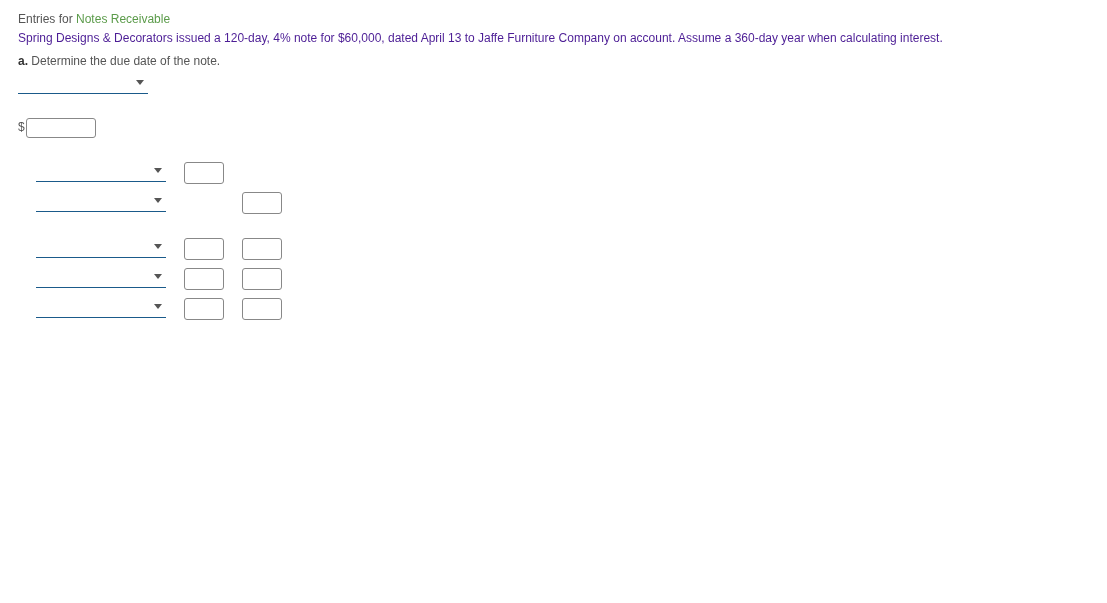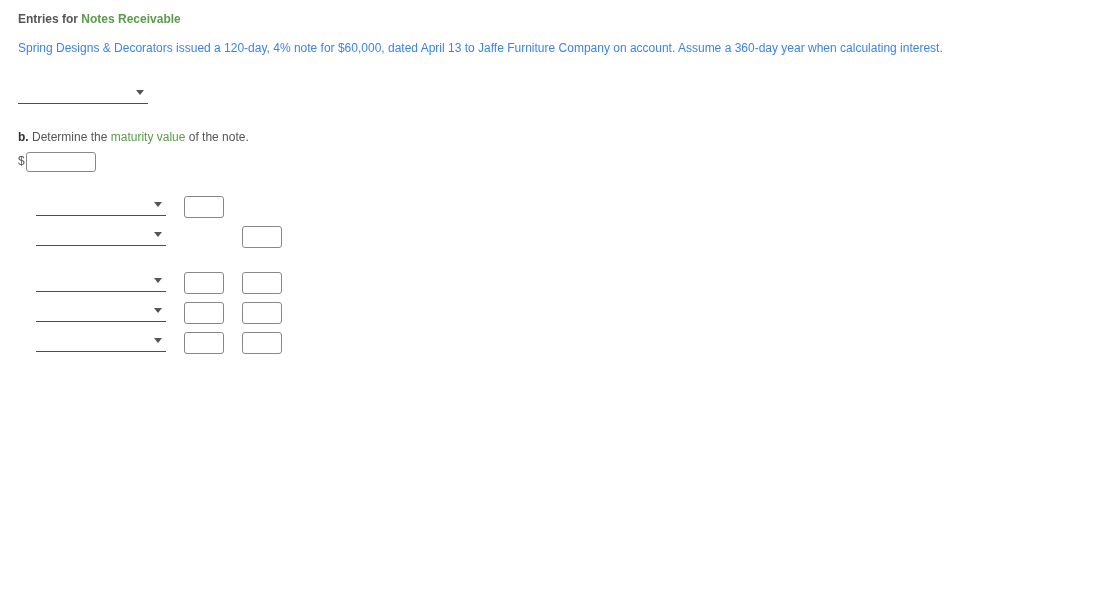--- a/index.html
+++ b/index.html
@@ -10,30 +10,28 @@
     body {
       font-family: Verdana, Arial, sans-serif;
       font-size: 12px;
       color: #555;
       background: #fff;
       padding: 10px 18px;
       width: 1107px;
       line-height: 1.6;
     }
     .title-line {
-      margin-bottom: 10px;
-      font-weight: bold;
     }
     .title-link {
       color: #5b9b4a;
       text-decoration: none;
     }
     .problem-text {
-      margin-bottom: 24px;
-      color: #3b82f6;
+      margin-bottom: 4px;
+      color: #4c1d95;
     }
     .part {
       margin-bottom: 24px;
     }
     .part-label {
       font-weight: bold;
       color: #333;
     }
     .maturity-link {
       color: #5b9b4a;
@@ -103,29 +101,29 @@
 </head>
 <body>
 
 <div class="title-line">
   <span>Entries for </span><a href="#" class="title-link">Notes Receivable</a>
 </div>
 
 <div class="problem-text">Spring Designs &amp; Decorators issued a 120-day, 4% note for $60,000, dated April 13 to Jaffe Furniture Company on account. Assume a 360-day year when calculating interest.</div>
 
 <div class="part">
+  <div>
+    <span class="part-label">a.</span><span>  Determine the due date of the note.</span>
+  </div>
   <div class="dropdown">
     <span class="arrow"></span>
   </div>
 </div>
 
 <div class="part">
-  <div>
-    <span class="part-label">b.</span><span>  Determine the </span><a href="#" class="maturity-link">maturity value</a><span> of the note.</span>
-  </div>
   <div class="dollar-row">
     <span class="dollar-sign">$</span><input type="text" class="money-input" style="">
   </div>
 </div>
 
 <div class="part">
   <div class="journal-table">
     <div class="journal-row">
       <div class="dropdown">
         <span class="arrow"></span>

